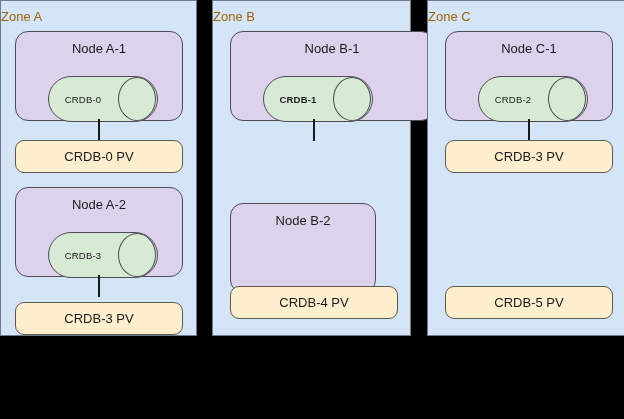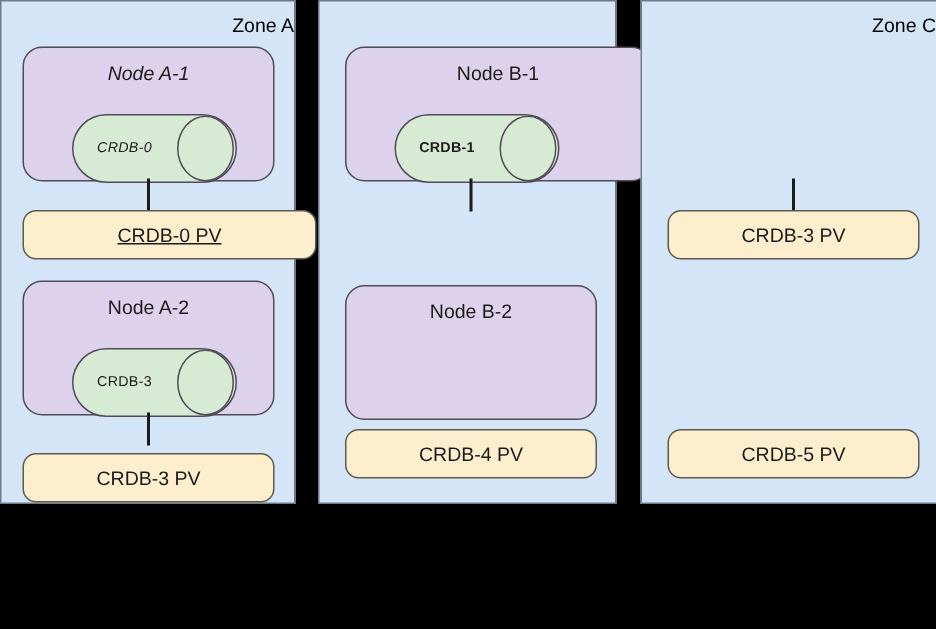--- a/index.html
+++ b/index.html
@@ -1,22 +1,22 @@
 <!DOCTYPE html>
 <html><head>
 <meta charset="utf-8">
 <style>
   html,body{margin:0;padding:0;background:#000;}
   body{width:624px;height:419px;overflow:hidden;
        font-family:"Liberation Sans","DejaVu Sans",sans-serif;}
   #canvas{position:relative;width:624px;height:419px;background:#000000;}
 
   .zone{position:absolute;background:#d3e5f7;border:1px solid #6c7a89;box-sizing:border-box;}
-  .zone-title{position:absolute;left:0;right:0;top:8px;text-align:right;
-              font-size:13px;color:#000000;line-height:16px;}
+  .zone-title{position:absolute;left:0;right:0;top:8px;text-align:left;
+              font-size:13px;color:#a16207;line-height:16px;}
 
   .node{position:absolute;background:#dcd2ec;border:1px solid #4f4b57;
         border-radius:13px;box-sizing:border-box;}
   .node-title{position:absolute;left:0;right:0;top:9px;text-align:center;
               font-size:13px;color:#1b1b1b;line-height:16px;}
 
   .pv{position:absolute;background:#fdeece;border:1px solid #5e5a4e;
       border-radius:9px;box-sizing:border-box;display:flex;align-items:center;
       justify-content:center;font-size:13px;color:#1b1b1b;}
 
@@ -34,63 +34,72 @@
   .link{position:absolute;width:2px;background:#1b1b1b;}
 </style>
 </head>
 <body>
 
 <div id="canvas">
 
   <div class="zone" style="left:0px;top:0px;width:197px;height:336px;">
     <div class="zone-title">Zone A</div>
 
-    <div class="node" style="left:14px;top:30px;width:168px;height:90px;font-style:italic;">
+    <div class="node" style="left:14px;top:30px;width:168px;height:90px;">
       <div class="node-title">Node A-1</div>
       <div class="cyl" style="left:32px;top:44px;width:110px;height:46px;">
         <div class="body"></div>
         <div class="cap"></div>
         <div class="lbl">CRDB-0</div>
       </div>
     </div>
     <div class="link" style="left:97px;top:118px;height:22px;"></div>
-    <div class="pv" style="left:14px;top:139px;width:196px;height:33px;text-decoration:underline;">CRDB-0 PV</div>
+    <div class="pv" style="left:14px;top:139px;width:168px;height:33px;">CRDB-0 PV</div>
 
     <div class="node" style="left:14px;top:186px;width:168px;height:90px;">
       <div class="node-title">Node A-2</div>
       <div class="cyl" style="left:32px;top:44px;width:110px;height:46px;">
         <div class="body"></div>
         <div class="cap"></div>
         <div class="lbl">CRDB-3</div>
       </div>
     </div>
     <div class="link" style="left:97px;top:274px;height:22px;"></div>
     <div class="pv" style="left:14px;top:285px;width:168px;height:33px;margin-top:16px;">CRDB-3 PV</div>
   </div>
 
   <div class="zone" style="left:212px;top:0px;width:199px;height:336px;">
+    <div class="zone-title">Zone B</div>
 
     <div class="node" style="left:17px;top:30px;width:204px;height:90px;">
       <div class="node-title">Node B-1</div>
       <div class="cyl" style="left:32px;top:44px;width:110px;height:46px;font-weight:bold;">
         <div class="body"></div>
         <div class="cap"></div>
         <div class="lbl">CRDB-1</div>
       </div>
     </div>
     <div class="link" style="left:100px;top:118px;height:22px;"></div>
 
-    <div class="node" style="left:17px;top:189px;width:168px;height:90px;">
+    <div class="node" style="left:17px;top:202px;width:146px;height:90px;">
       <div class="node-title">Node B-2</div>
     </div>
     <div class="pv" style="left:17px;top:285px;width:168px;height:33px;">CRDB-4 PV</div>
   </div>
 
   <div class="zone" style="left:427px;top:0px;width:197px;height:336px;border-right:none;">
     <div class="zone-title">Zone C</div>
 
+    <div class="node" style="left:17px;top:30px;width:168px;height:90px;">
+      <div class="node-title">Node C-1</div>
+      <div class="cyl" style="left:32px;top:44px;width:110px;height:46px;">
+        <div class="body"></div>
+        <div class="cap"></div>
+        <div class="lbl">CRDB-2</div>
+      </div>
+    </div>
     <div class="link" style="left:100px;top:118px;height:22px;"></div>
     <div class="pv" style="left:17px;top:139px;width:168px;height:33px;">CRDB-3 PV</div>
 
     <div class="pv" style="left:17px;top:285px;width:168px;height:33px;">CRDB-5 PV</div>
   </div>
 
 </div>
 
 </body></html>

